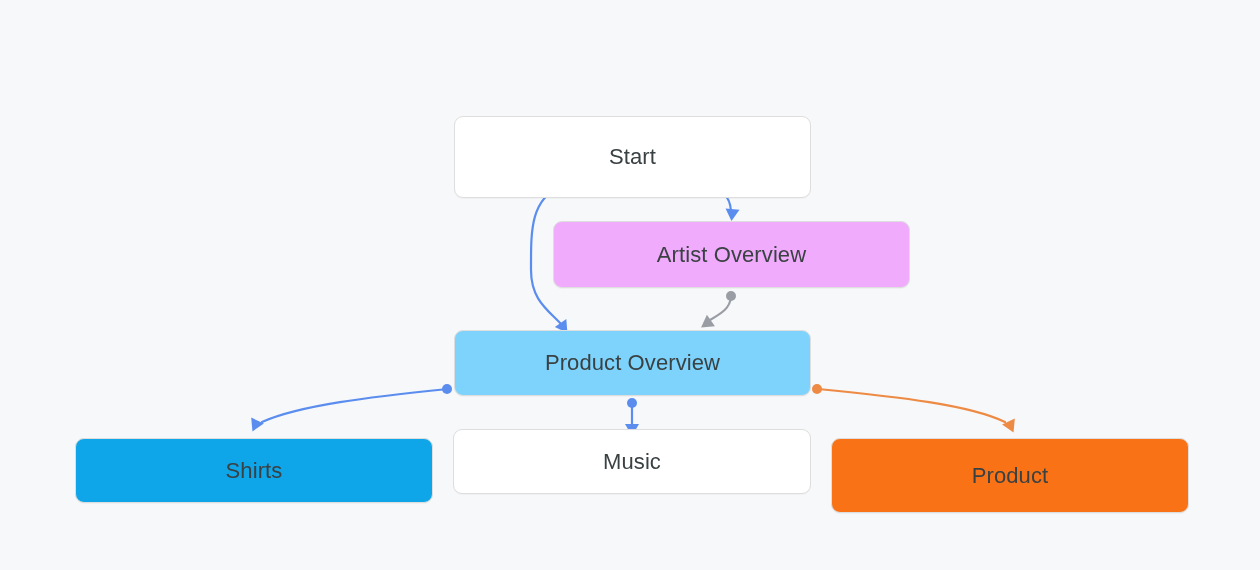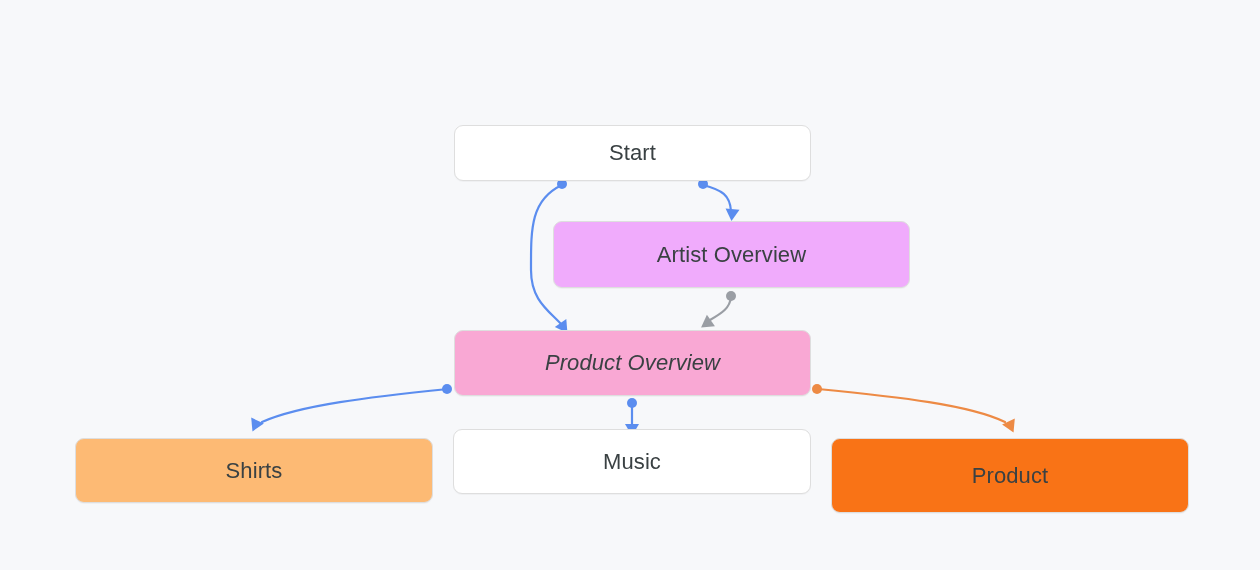--- a/index.html
+++ b/index.html
@@ -80,30 +80,30 @@
         <path d="M -7,-6 L 7,-6 L 0,6 Z" fill="#5b8def" transform="translate(632,430) rotate(0)"></path>
       </g>
       <g>
         <path d="M 818,389 C 900,397 970,405 1005,422" fill="none" stroke="#ed8a44" stroke-width="2.2" stroke-linecap="round"></path>
         <circle cx="817" cy="389" r="5" fill="#ed8a44"></circle>
         <path d="M -7,-6 L 7,-6 L 0,6 Z" fill="#ed8a44" transform="translate(1011,427) rotate(-25)"></path>
       </g>
     </svg>
 
   <div id="node-layer">
-      <div class="flow-node" style="left: 454px; top: 125px; width: 357px; height: 56px; background: rgb(255, 255, 255); border-color: rgb(222, 222, 222);">
+      <div class="flow-node" style="left: 454px; top: 116px; width: 357px; height: 82px; background: rgb(255, 255, 255); border-color: rgb(222, 222, 222);">
         <span class="node-label" style="color: rgb(58, 65, 67);">Start</span>
       </div>
       <div class="flow-node" style="left: 553px; top: 221px; width: 357px; height: 67px; background: #f0abfc; border-color: rgb(222, 222, 222);">
         <span class="node-label" style="color: rgb(58, 65, 67);">Artist Overview</span>
       </div>
-      <div class="flow-node" style="left: 454px; top: 330px; width: 357px; height: 66px; background: #f9a8d4; border-color: rgb(222, 222, 222); font-style: italic;">
+      <div class="flow-node" style="left: 454px; top: 330px; width: 357px; height: 66px; background: #7dd3fc; border-color: rgb(222, 222, 222);">
         <span class="node-label" style="color: rgb(58, 65, 67);">Product Overview</span>
       </div>
-      <div class="flow-node" style="left: 75px; top: 438px; width: 358px; height: 65px; background: #fdba74; border-color: rgb(222, 222, 222);">
+      <div class="flow-node" style="left: 75px; top: 438px; width: 358px; height: 65px; background: #0ea5e9; border-color: rgb(222, 222, 222);">
         <span class="node-label" style="color: rgb(58, 65, 67);">Shirts</span>
       </div>
       <div class="flow-node" style="left: 453px; top: 429px; width: 358px; height: 65px; background: rgb(255, 255, 255); border-color: rgb(222, 222, 222);">
         <span class="node-label" style="color: rgb(58, 65, 67);">Music</span>
       </div>
       <div class="flow-node" style="left: 831px; top: 438px; width: 358px; height: 75px; background: #f97316; border-color: rgb(222, 222, 222); justify-content: center;">
         <span class="node-label" style="color: rgb(58, 65, 67);">Product</span>
       </div>
     </div>
 

